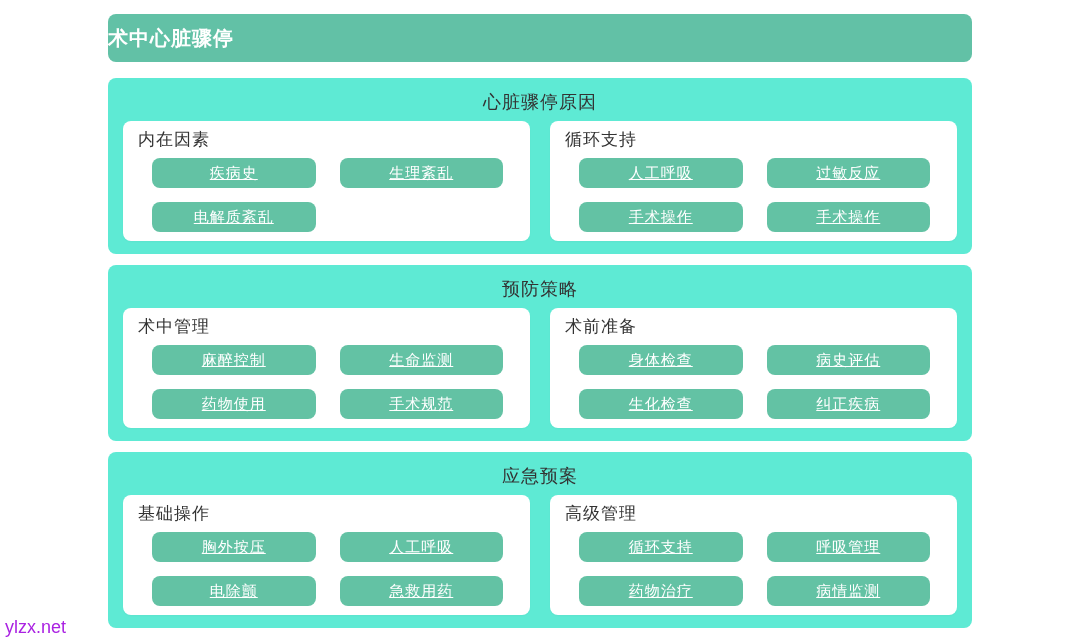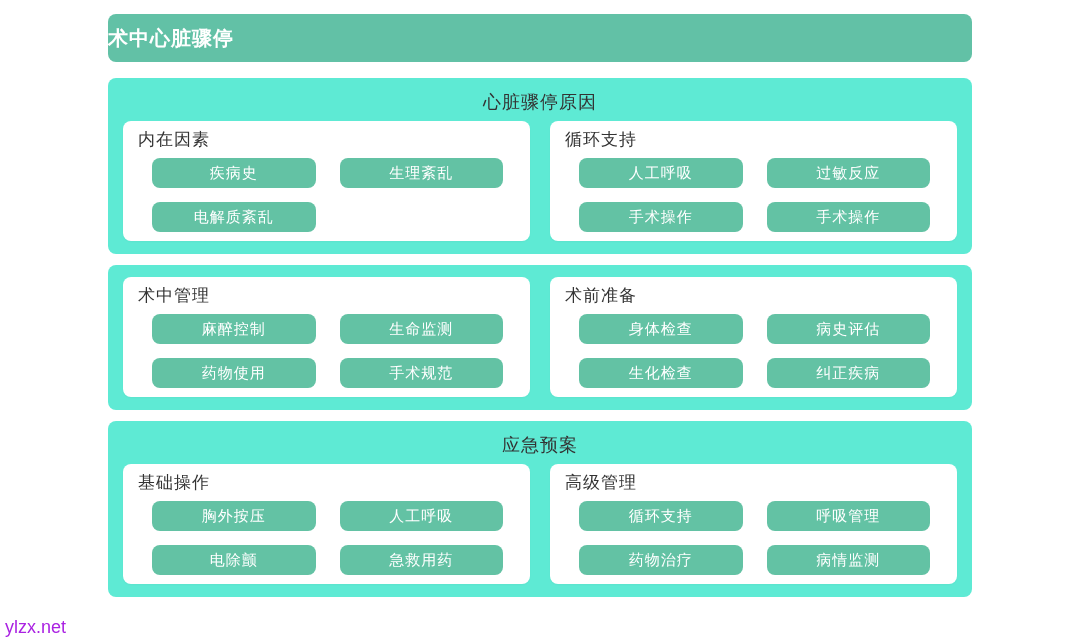--- a/index.html
+++ b/index.html
@@ -75,20 +75,21 @@
     border: none;
     border-radius: 8px;
     color: #ffffff;
     font-size: 15px;
     font-family: "Liberation Sans", sans-serif;
     display: flex;
     align-items: center;
     justify-content: center;
     cursor: pointer;
     letter-spacing: 1px;
+    text-decoration: underline;
   }
   .watermark {
     position: absolute;
     left: 5px;
     top: 617px;
     color: #aa22e2;
     font-size: 18px;
   }
 </style>
 </head>
@@ -118,20 +119,21 @@
             <button class="tag-btn">人工呼吸</button>
             <button class="tag-btn">过敏反应</button>
             <button class="tag-btn">手术操作</button>
             <button class="tag-btn">手术操作</button>
           </div>
         </div>
       </div>
     </div>
 
     <div class="section">
+      <div class="section-title">预防策略</div>
       <div class="panels">
         <div class="panel">
           <div class="panel-heading">术中管理</div>
           <div class="btn-grid">
             <button class="tag-btn">麻醉控制</button>
             <button class="tag-btn">生命监测</button>
             <button class="tag-btn">药物使用</button>
             <button class="tag-btn">手术规范</button>
           </div>
         </div>

